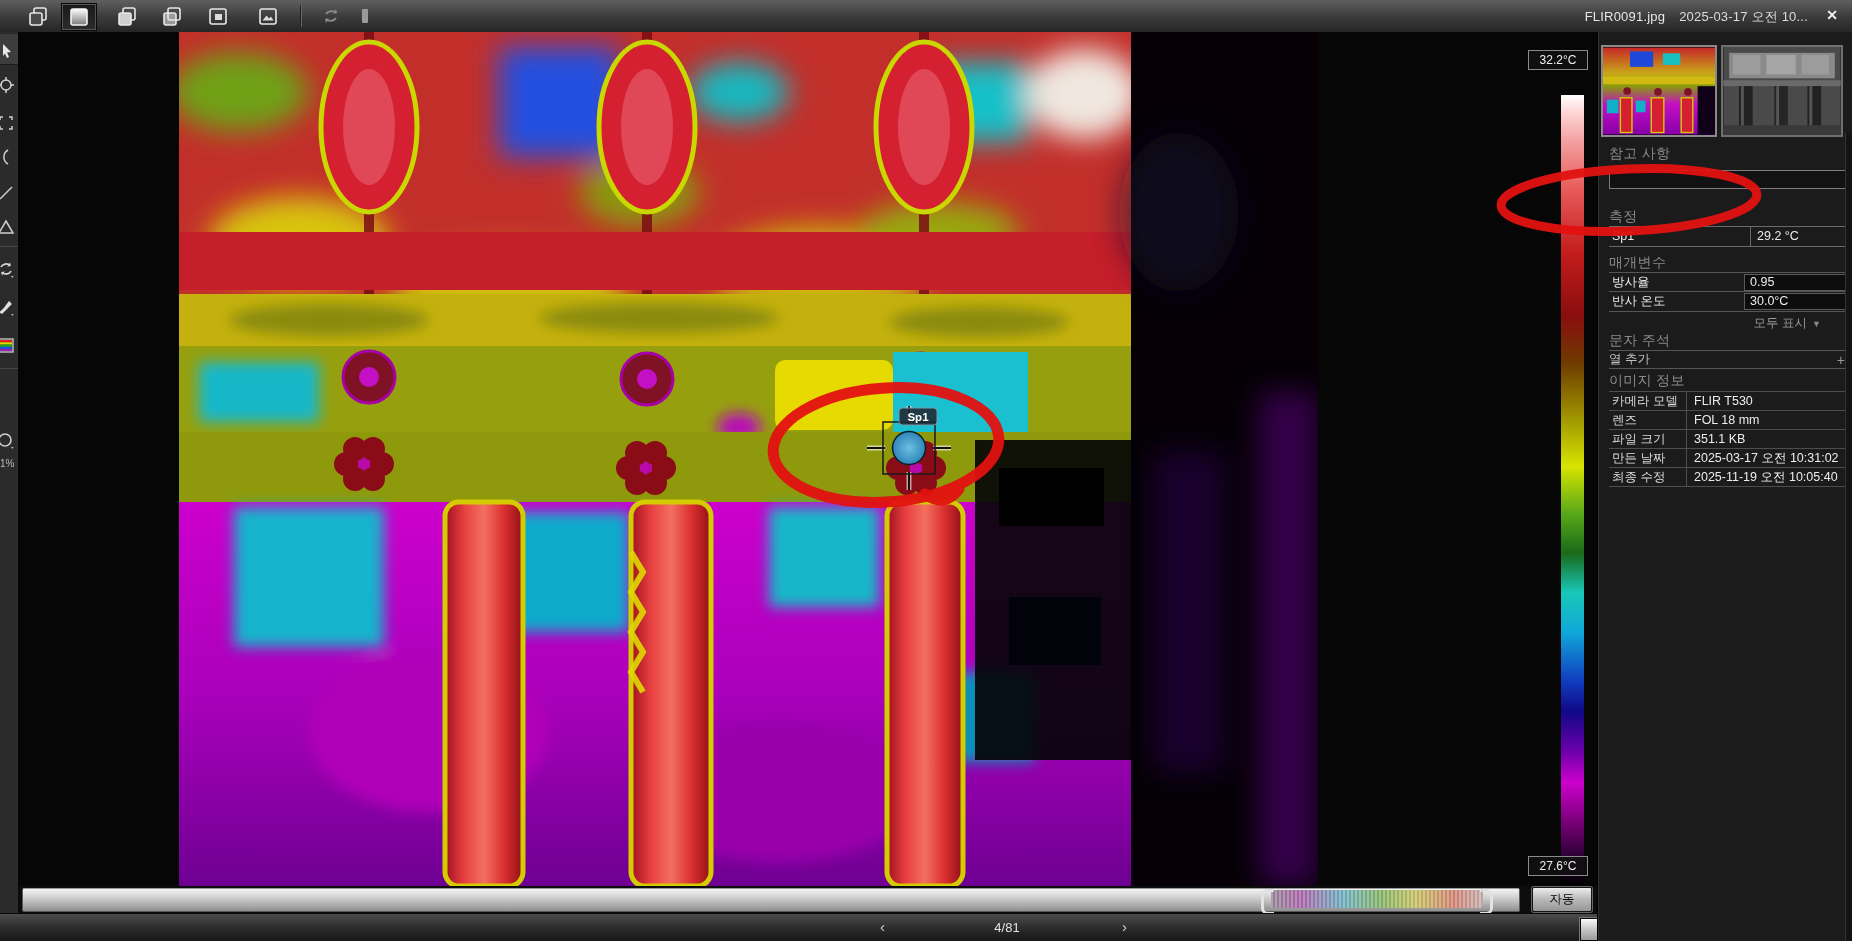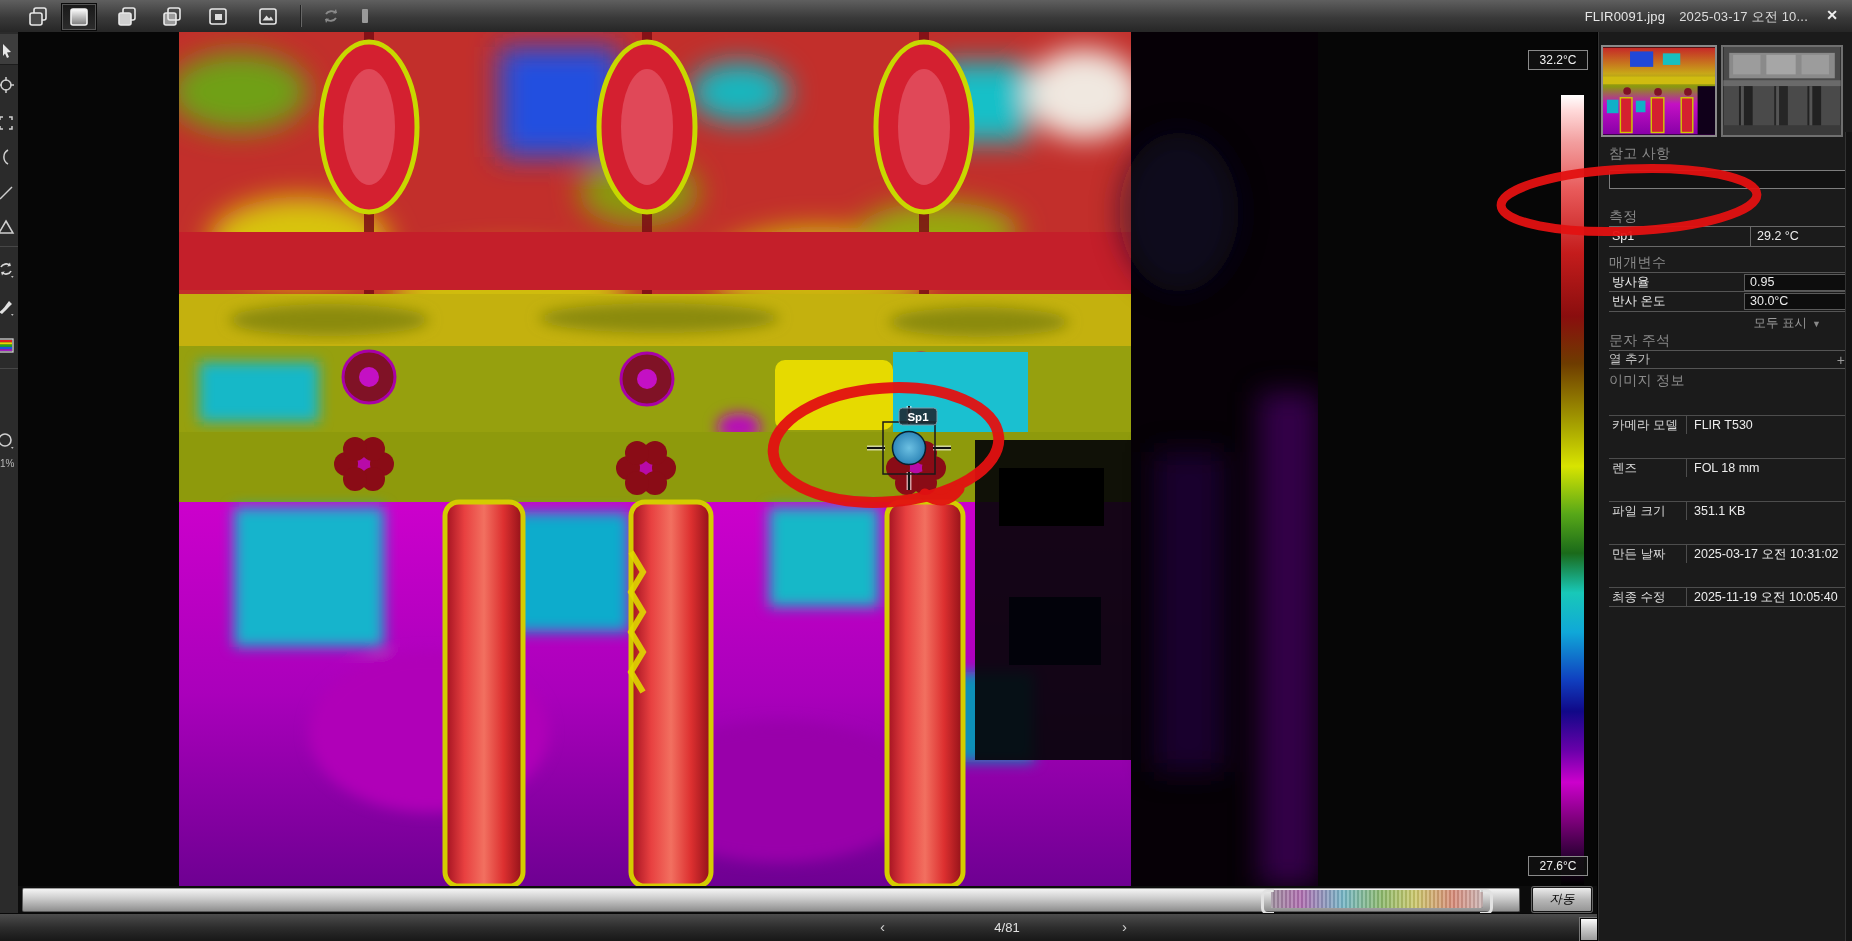--- a/index.html
+++ b/index.html
@@ -28,21 +28,21 @@
   #canvas{left:18px;top:32px;width:1579px;height:854px;background:#060606;overflow:hidden;}
   #thermal{position:absolute;left:161px;top:0;}
   .templabel{position:absolute;left:1510px;width:58px;height:18px;background:rgba(18,18,18,.85);
     border:1px solid #8a8a8a;color:#f0f0f0;font-size:12px;display:flex;align-items:center;justify-content:center;}
   #scalebar{position:absolute;left:1543px;top:63px;width:23px;height:790px;
     background:linear-gradient(#ffffff 0%,#ffd9d9 2%,#f29e9e 6%,#e85a5a 12%,#c41c1c 20%,#8a0e0e 28%,
       #6e3c00 34%,#a8a400 42%,#d8e400 47%,#58a818 53%,#1a6a1a 58%,#18c8b8 63%,#10a8d8 68%,
       #1040c0 74%,#100888 78%,#6a00aa 83%,#cc00cc 87%,#7a0078 92%,#32003a 96%,#000 100%);}
 
   
-  #sliderrow{left:18px;top:886px;width:1579px;height:27px;background:#0c0c0c;font-style:italic;}
+  #sliderrow{left:18px;top:886px;width:1579px;height:27px;background:#0c0c0c;}
   #slidertrack{position:absolute;left:4px;top:2px;width:1496px;height:22px;border:1px solid #5a5a5a;border-top-color:#9a9a9a;
     background:linear-gradient(#f4f4f4,#cfcfcf 40%,#8f8f8f);border-radius:2px;}
   #histzone{position:absolute;left:1248px;top:1px;width:212px;height:18px;border-radius:3px;
     background:linear-gradient(90deg,#9d8f9d,#b06cb0 14%,#74b6c6 34%,#8cba6c 52%,#ccc86a 68%,#d88a78 86%,#cbb6b6);}
   #histzone:after{content:"";position:absolute;inset:0;
     background:repeating-linear-gradient(90deg,rgba(255,255,255,.18) 0 2px,rgba(0,0,0,.08) 2px 4px);}
   .bracket{position:absolute;top:-1px;width:10px;height:20px;border:3px solid #e2e2e2;}
   .bracket.l{left:-10px;border-right:none;border-radius:7px 0 0 7px;}
   .bracket.r{right:-10px;border-left:none;border-radius:0 7px 7px 0;}
   #auto-btn{position:absolute;left:1514px;top:1px;width:58px;height:23px;border:1px solid #161616;border-radius:2px;
@@ -71,21 +71,21 @@
   .prow{position:absolute;left:11px;width:240px;height:19px;border-top:1px solid #555;
     display:flex;align-items:center;font-size:12.5px;color:#ececec;}
   .prow .plabel{width:132px;padding-left:3px;}
   .prow .pval{width:98px;height:15px;line-height:15px;background:#0d0d0d;border:1px solid #5a5a5a;padding-left:5px;}
   #show-all{position:absolute;right:32px;color:#9a9a9a;font-size:12.5px;cursor:pointer;}
   #show-all .ar{font-size:9px;margin-left:5px;color:#8a8a8a;}
   #addrow{position:absolute;left:11px;width:240px;height:17px;border-top:1px solid #555;border-bottom:1px solid #555;
     display:flex;align-items:center;color:#c2c2c2;font-size:12.5px;cursor:pointer;}
   #addrow .plus{margin-left:auto;margin-right:4px;color:#9a9a9a;font-size:14px;}
   #infotable{position:absolute;left:11px;top:359px;width:240px;border-bottom:1px solid #4d4d4d;}
-  .irow{display:flex;border-top:1px solid #4d4d4d;font-size:12.5px;margin-top:24px;}
+  .irow{display:flex;border-top:1px solid #4d4d4d;font-size:12.5px;}
   .irow .il{width:72px;border-right:1px solid #4d4d4d;color:#dcdcdc;padding:1px 2px 1px 3px;line-height:16px;}
   .irow .iv{flex:1;color:#ececec;padding:1px 0 1px 7px;line-height:16px;white-space:nowrap;}
   #pscroll{position:absolute;right:0;top:100px;width:7px;height:809px;background:#141414;border-left:1px solid #333;}
 
   #redoverlay{left:0;top:0;pointer-events:none;}
 </style>
 </head>
 <body>
 
 <div id="app">

